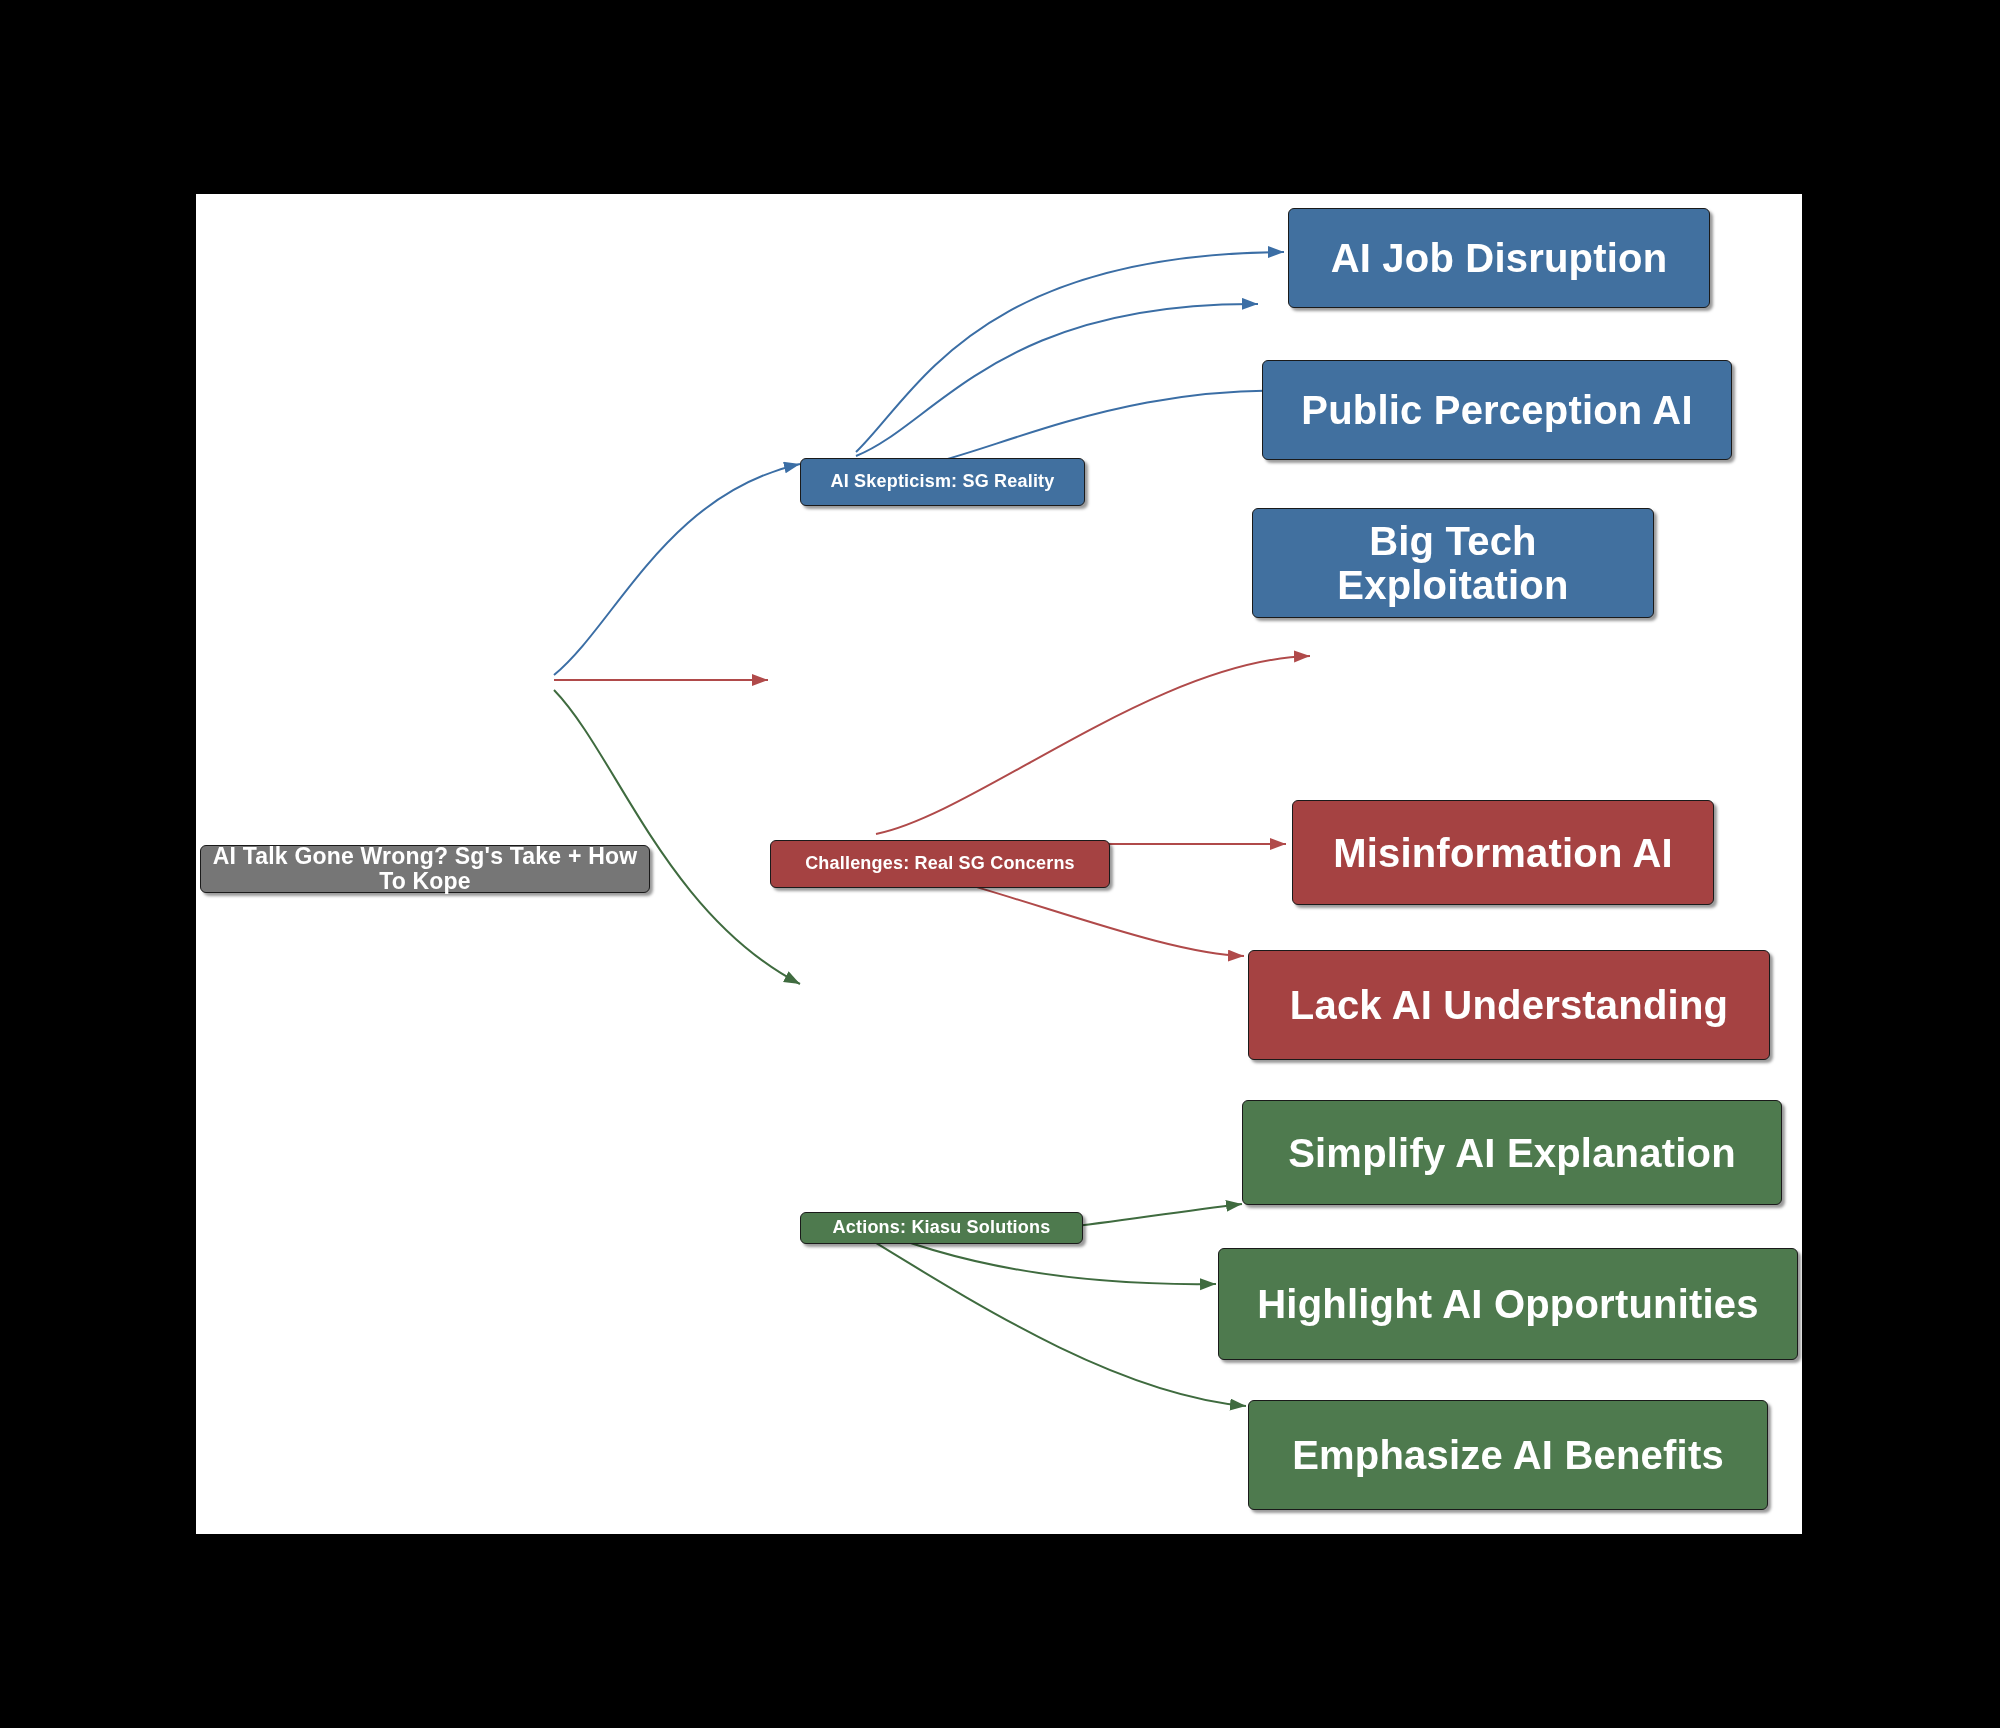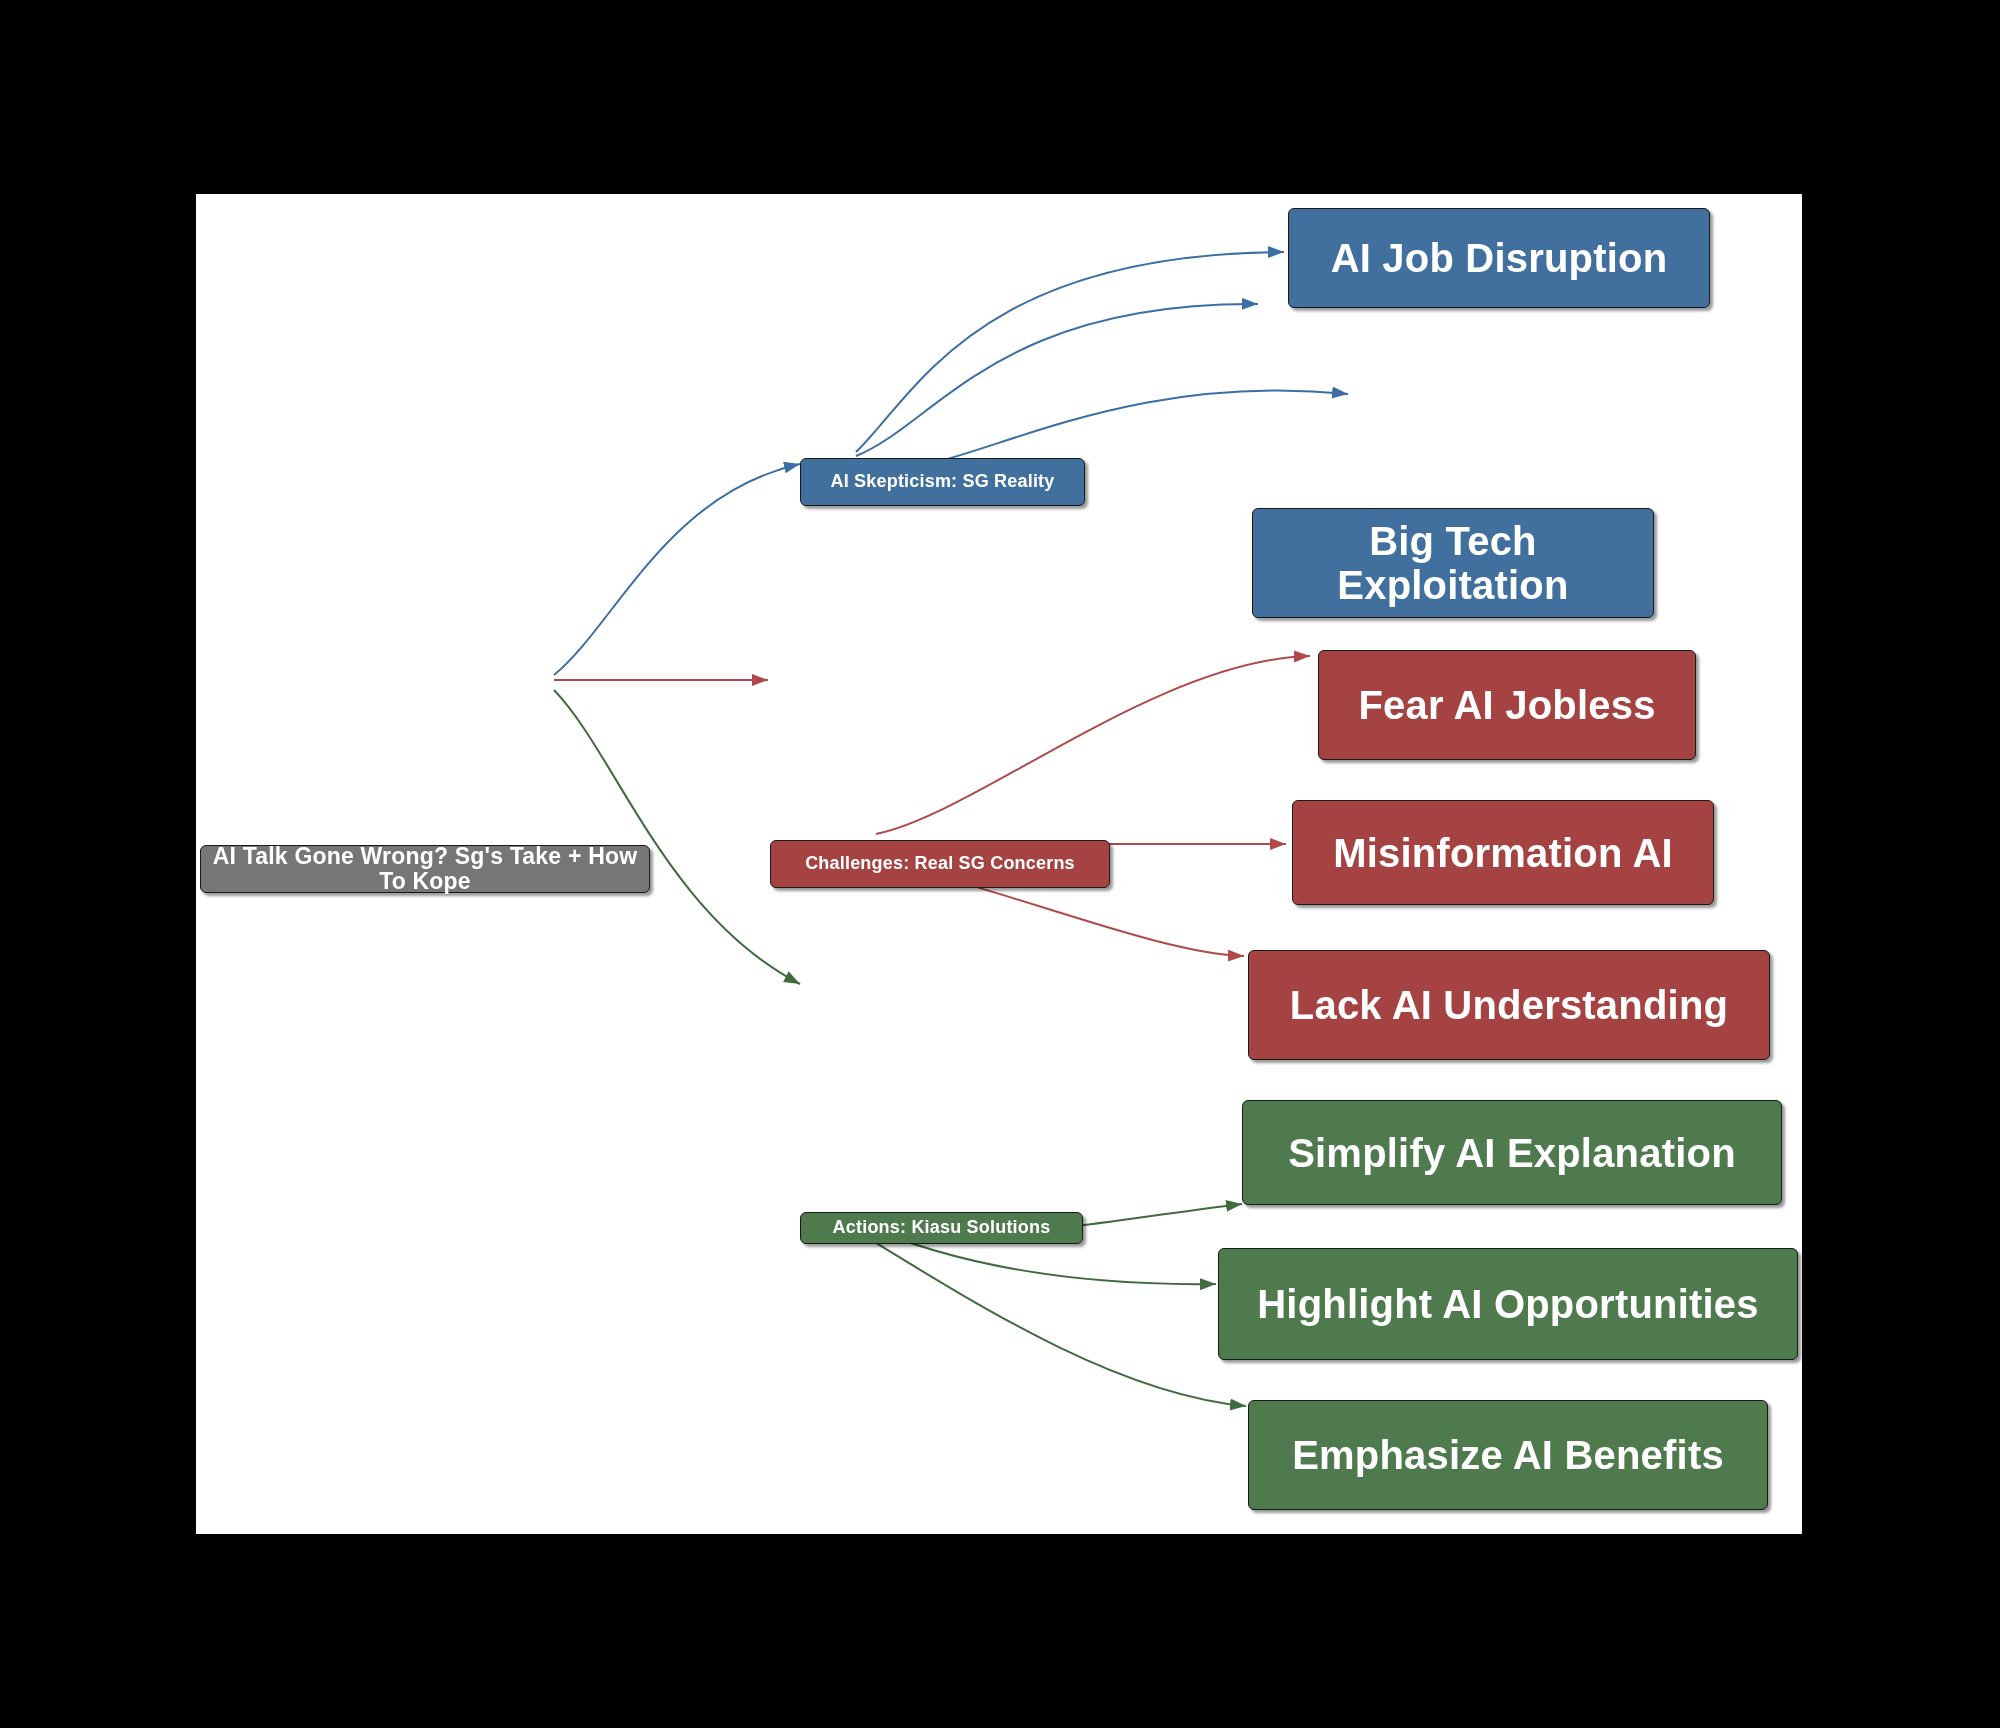--- a/index.html
+++ b/index.html
@@ -106,29 +106,29 @@
     <div class="node root" style="left:4px; top:651px; width:450px; height:48px;">
       <span>AI Talk Gone Wrong? Sg's Take + How To Kope</span>
     </div>
 
     <div class="node branch blue" style="left:604px; top:264px; width:285px; height:48px;">
       <span>AI Skepticism: SG Reality</span>
     </div>
     <div class="node leaf blue" style="left:1092px; top:14px; width:422px; height:100px;">
       <span>AI Job Disruption</span>
     </div>
+    <div class="node leaf blue" style="left:1066px; top:166px; width:470px; height:100px;">
+      <span>Public Perception AI</span>
+    </div>
     <div class="node leaf blue" style="left:1056px; top:314px; width:402px; height:110px;">
       <span>Big Tech Exploitation</span>
     </div>
 
     <div class="node branch red" style="left:574px; top:646px; width:340px; height:48px;">
       <span>Challenges: Real SG Concerns</span>
-    </div>
-    <div class="node leaf red" style="left:1122px; top:456px; width:378px; height:110px;">
-      <span>Fear AI Jobless</span>
     </div>
     <div class="node leaf red" style="left:1096px; top:606px; width:422px; height:105px;">
       <span>Misinformation AI</span>
     </div>
     <div class="node leaf red" style="left:1052px; top:756px; width:522px; height:110px;">
       <span>Lack AI Understanding</span>
     </div>
 
     <div class="node branch green" style="left:604px; top:1018px; width:283px; height:32px;">
       <span>Actions: Kiasu Solutions</span>

